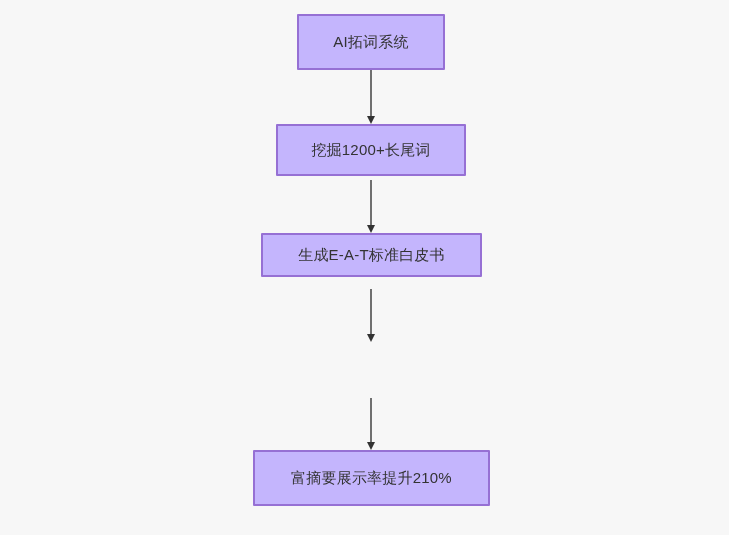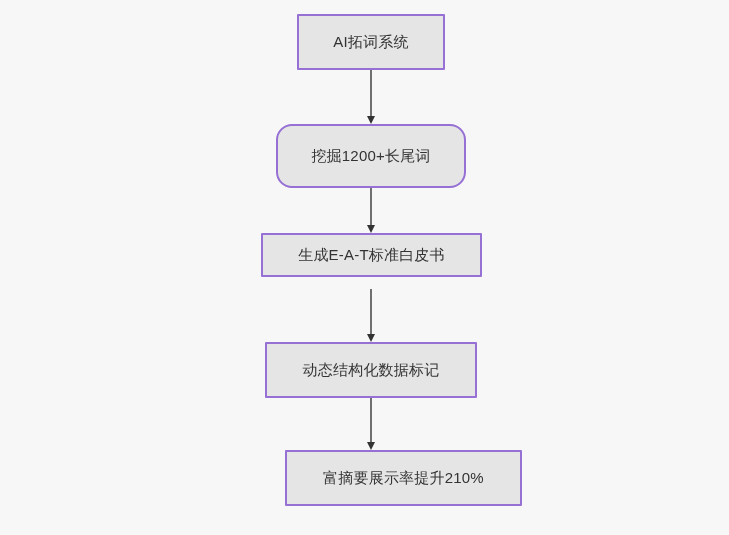--- a/index.html
+++ b/index.html
@@ -17,43 +17,43 @@
   #flow-canvas {
     position: relative;
     width: 729px;
     height: 535px;
   }
 
   
   .node {
     position: absolute;
     box-sizing: border-box;
-    background: #e5e5e5;
+    background: #c4b5fd;
     border: 2px solid #9670d4;
     border-radius: 1px;
     display: flex;
     align-items: center;
     justify-content: center;
     z-index: 2;
   }
   .node-label {
     font-size: 15px;
     line-height: 1.2;
     color: #333333;
     letter-spacing: 0.2px;
     white-space: nowrap;
     text-align: center;
     user-select: none;
   }
 
   .node-1 { left: 297px; top: 14px;  width: 148px; height: 56px; }
-  .node-2 { left: 276px; top: 124px; width: 190px; height: 64px; border-radius: 16px; }
+  .node-2 { left: 276px; top: 124px; width: 190px; height: 52px; }
   .node-3 { left: 261px; top: 233px; width: 221px; height: 44px; }
   .node-4 { left: 265px; top: 342px; width: 212px; height: 56px; }
-  .node-5 { left: 253px; top: 450px; width: 237px; height: 56px; margin-left: 32px; }
+  .node-5 { left: 253px; top: 450px; width: 237px; height: 56px; }
 
   
   .edge {
     position: absolute;
     left: 367px;
     width: 9px;
     z-index: 1;
   }
   .edge .edge-line {
     position: absolute;
@@ -107,23 +107,20 @@
 
   <div class="node node-3">
     <span class="node-label">生成E-A-T标准白皮书</span>
   </div>
 
   <div class="edge edge-3">
     <div class="edge-line"></div>
     <div class="edge-head"></div>
   </div>
 
-  <div class="node node-4">
-    <span class="node-label">动态结构化数据标记</span>
-  </div>
 
   <div class="edge edge-4">
     <div class="edge-line"></div>
     <div class="edge-head"></div>
   </div>
 
   <div class="node node-5">
     <span class="node-label">富摘要展示率提升210%</span>
   </div>
 

